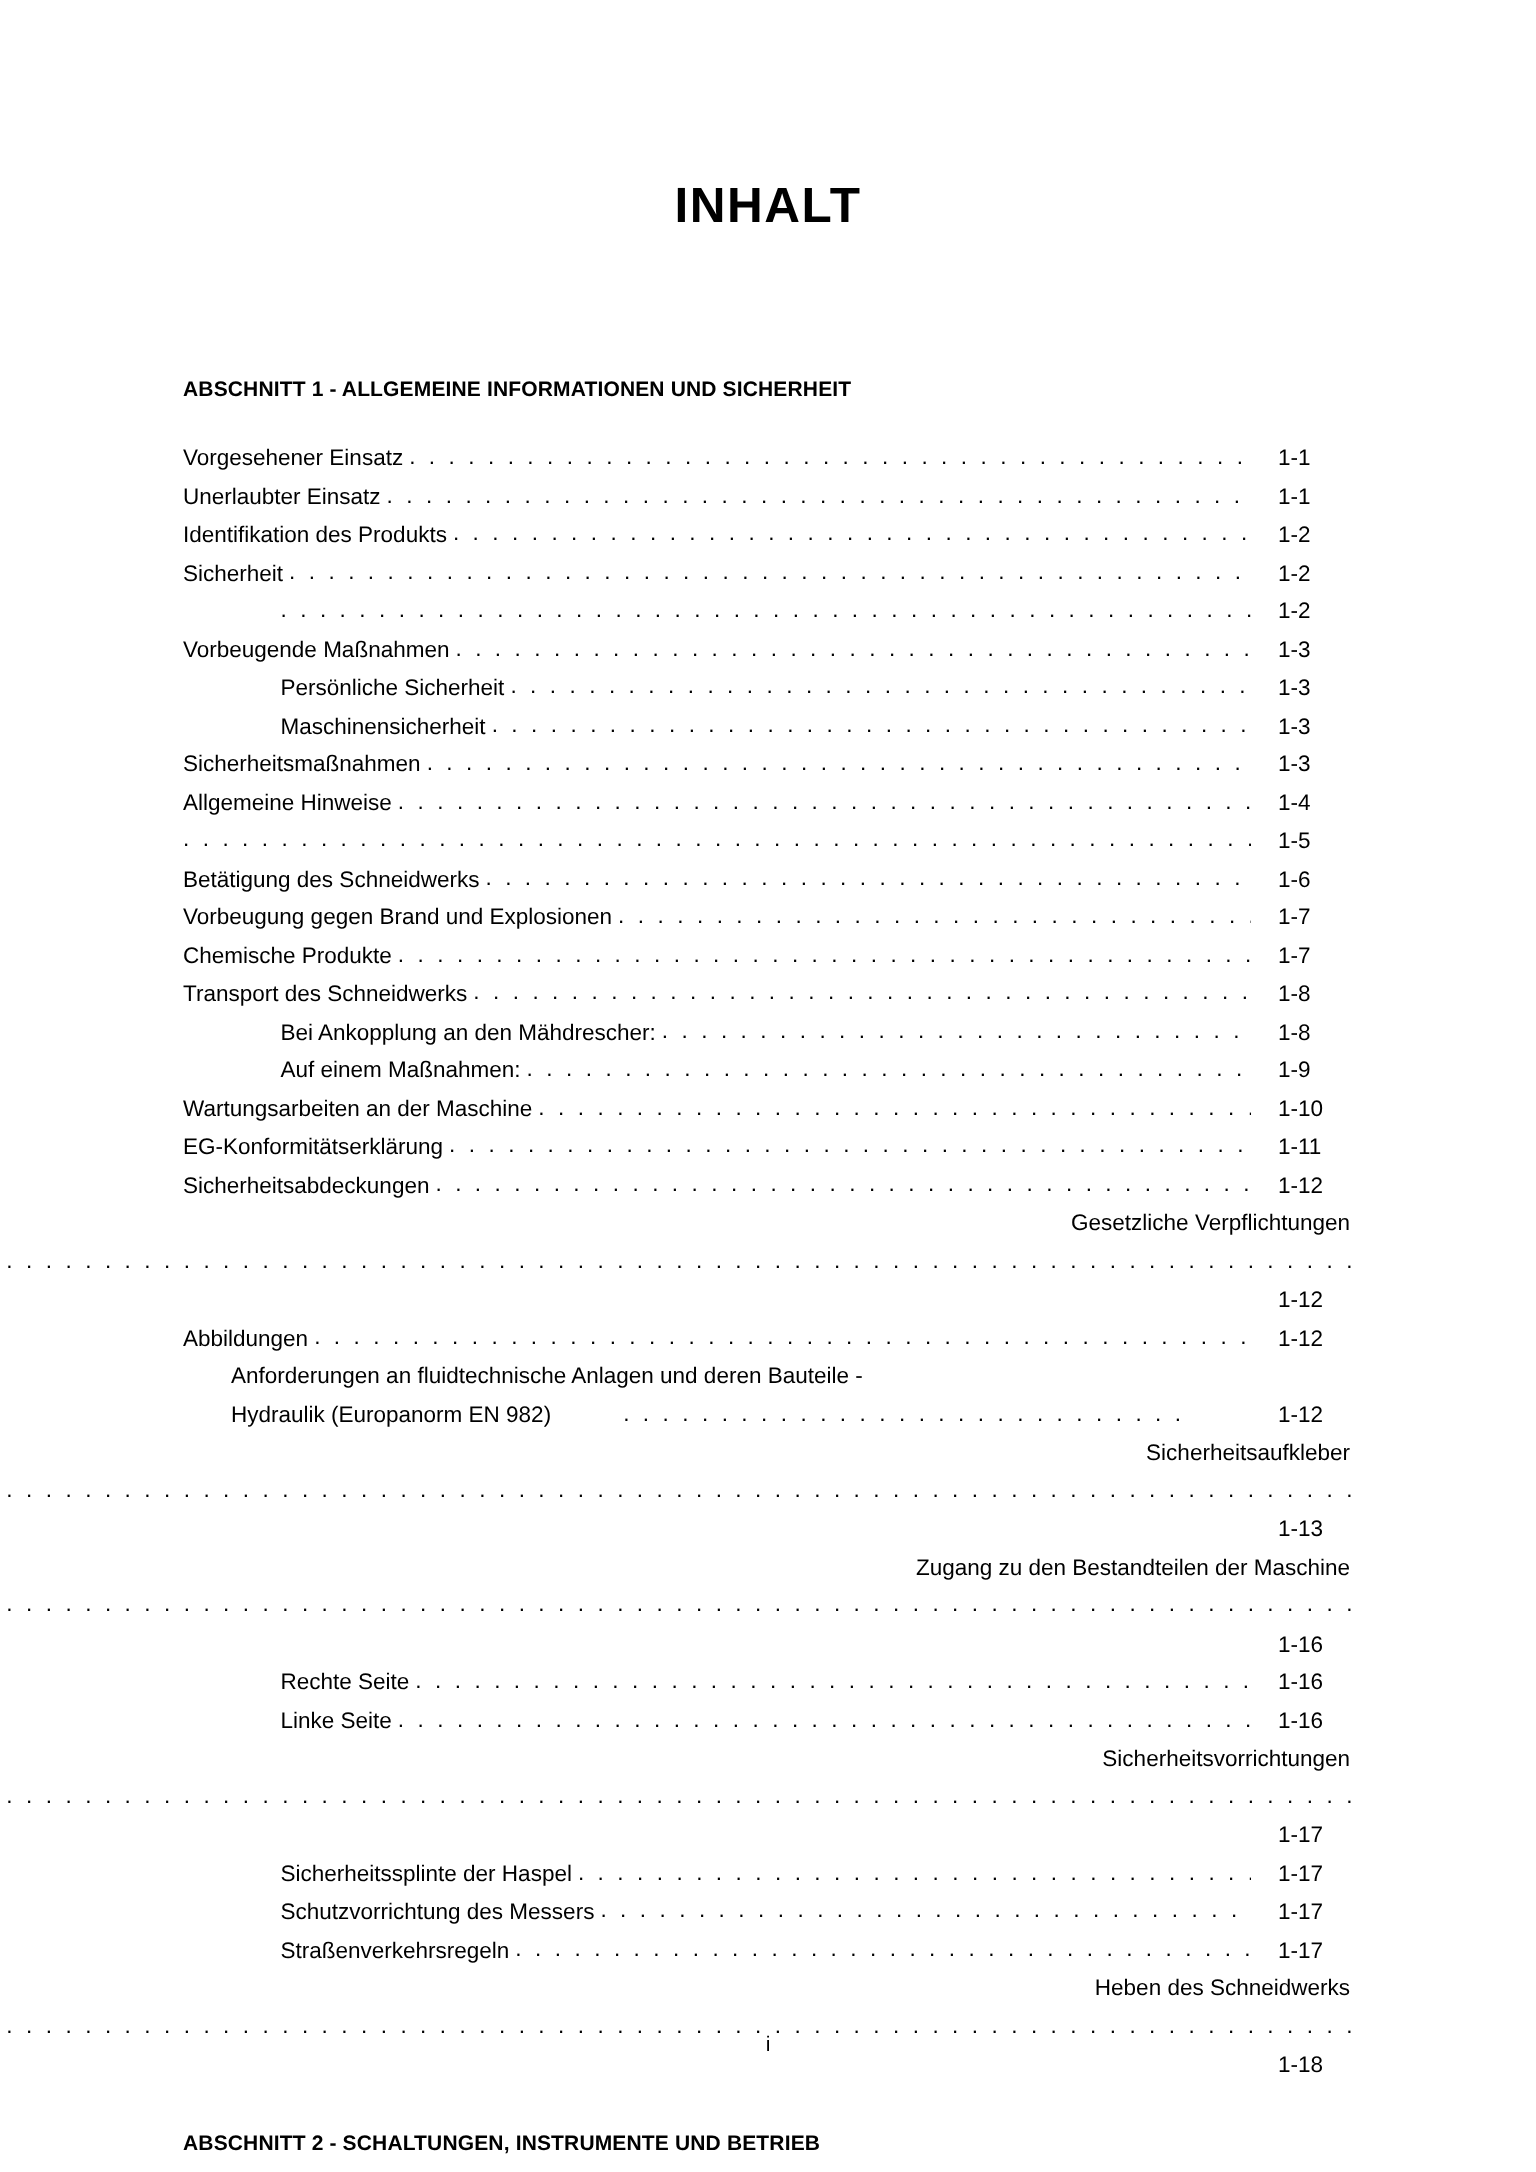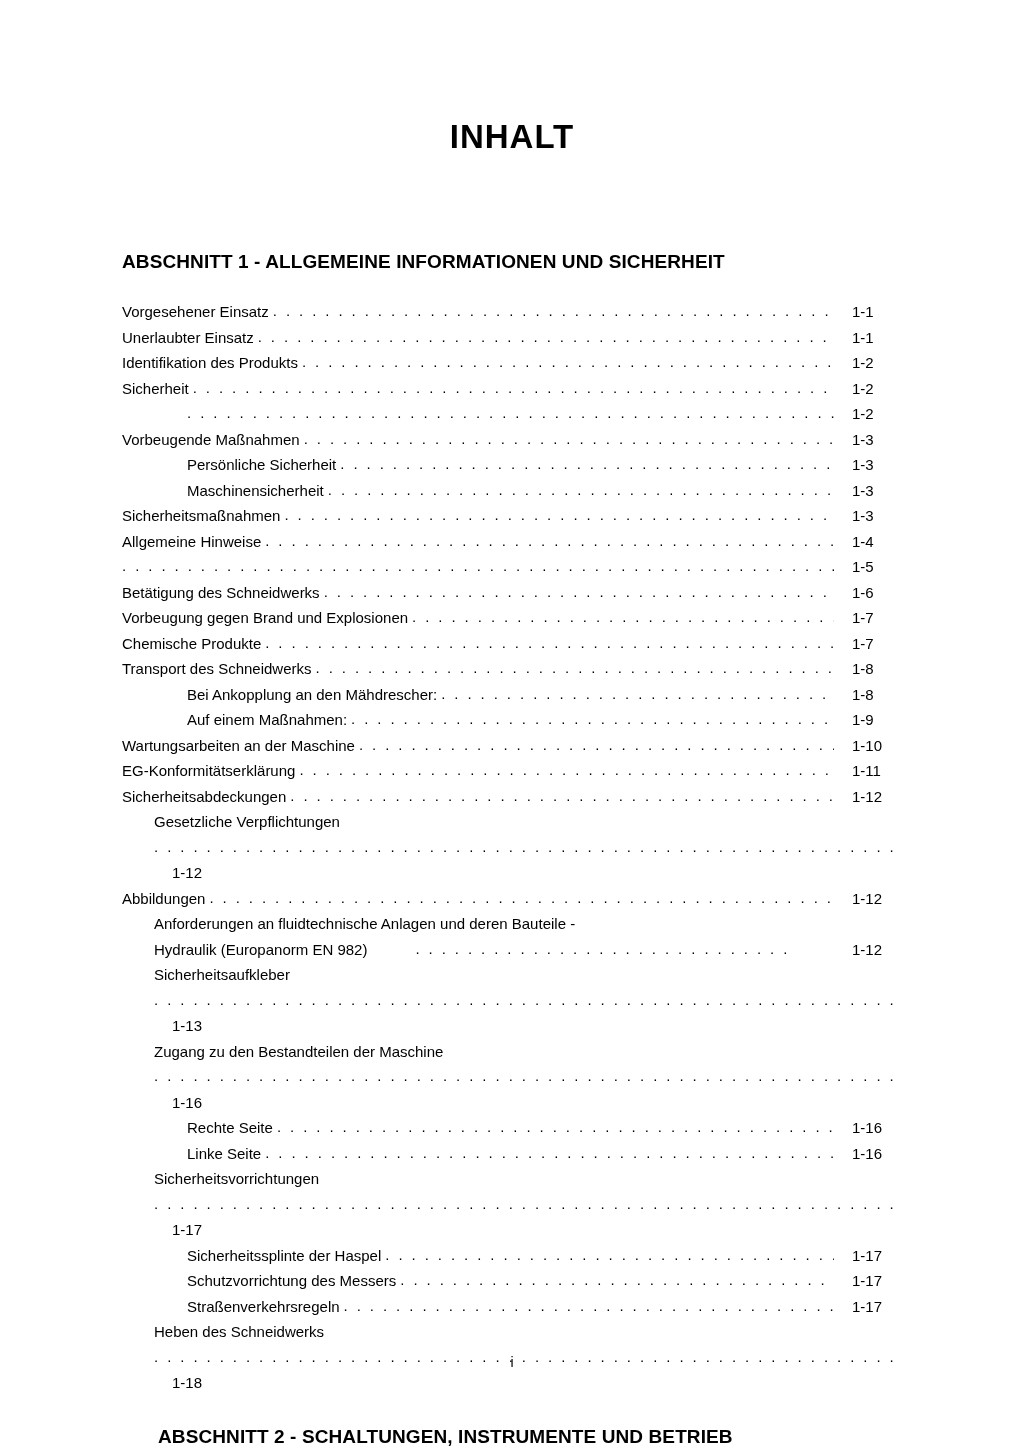--- a/index.html
+++ b/index.html
@@ -31,33 +31,33 @@
     letter-spacing: 1px;
     margin-top: 118px;
     margin-bottom: 0;
   }
   .toc {
     margin-top: 95px;
     padding-left: 122px;
     padding-right: 120px;
   }
   .section-heading {
-    font-size: 19px;
+    font-size: 14px;
     font-weight: bold;
     letter-spacing: 0.1px;
     margin-bottom: 26px;
     margin-top: 0;
   }
   .section-heading.second {
     margin-top: 30px;
     margin-bottom: 26px;
-    margin-left: 36px;
   }
   .entry {
     display: flex;
+    align-items: flex-end;
     font-size: 15px;
     line-height: 25.5px;
     white-space: nowrap;
   }
   .entry .label {
     flex: 0 0 auto;
     padding-right: 4px;
   }
   .entry .leader {
     flex: 1 1 auto;

